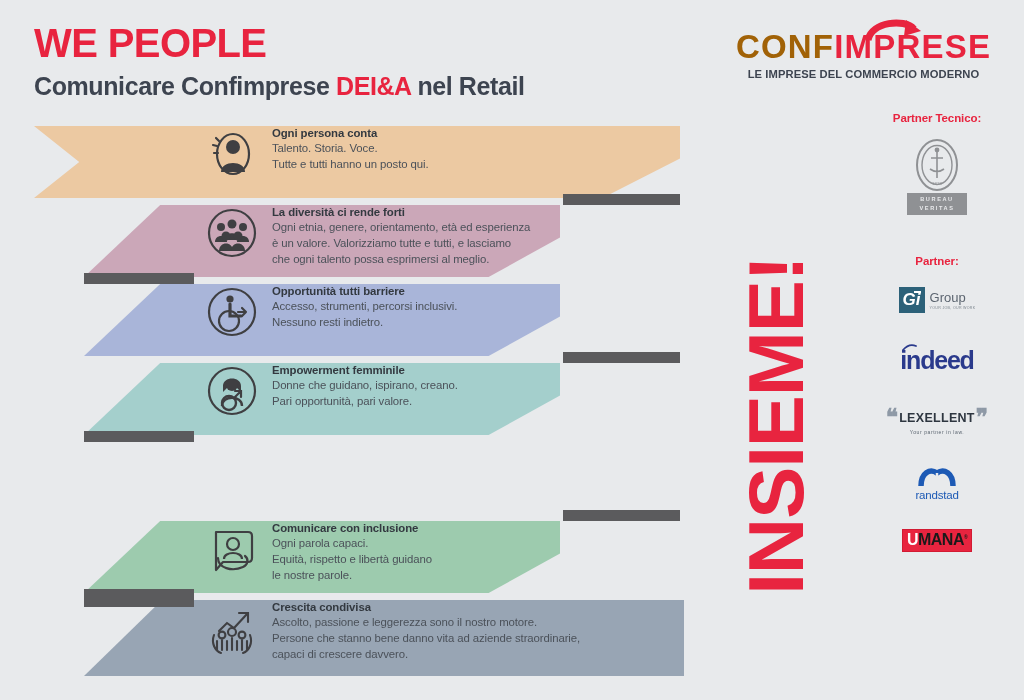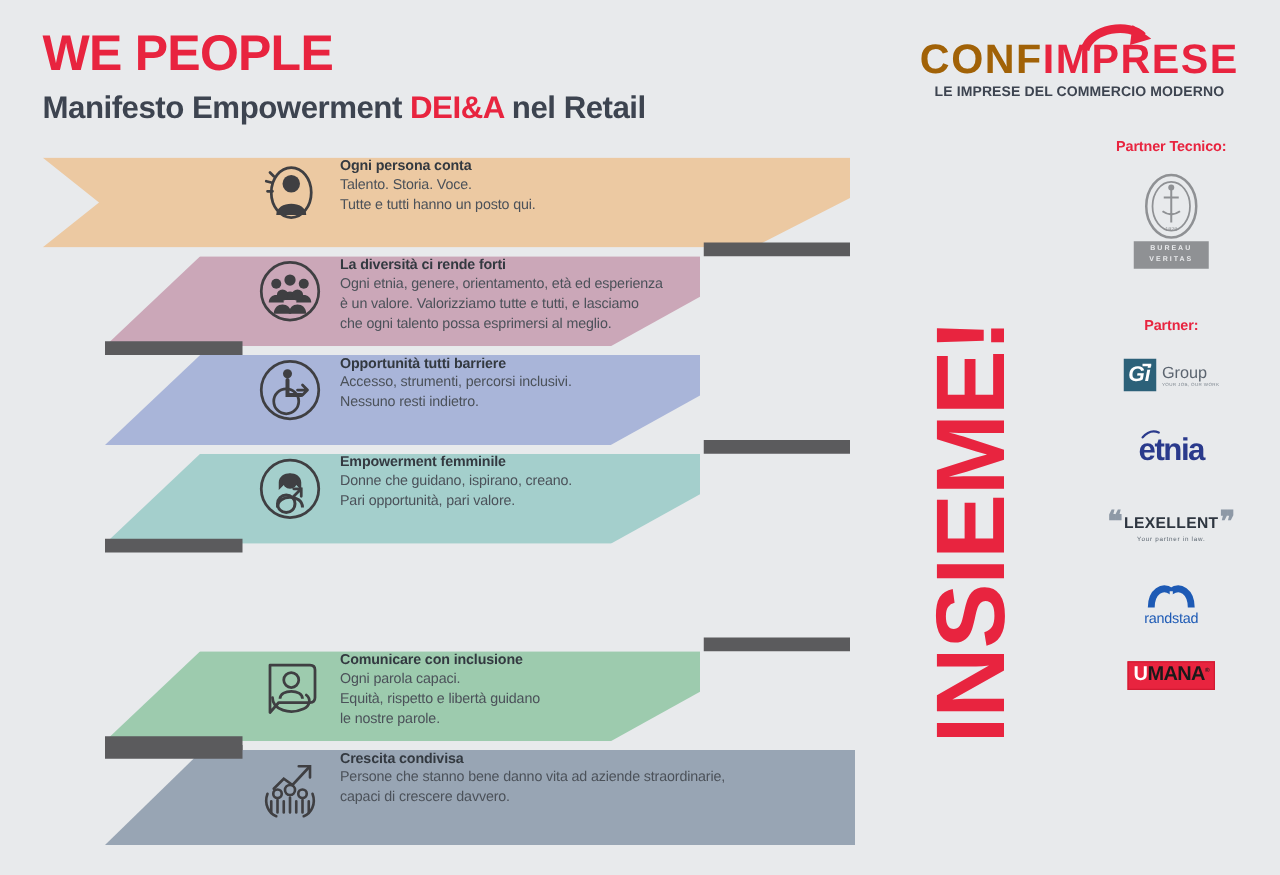--- a/index.html
+++ b/index.html
@@ -128,21 +128,21 @@
   .umana-txt .u { color: #fff; }
   .umana-txt .tm { font-size: 5px; vertical-align: super; }
 </style>
 </head>
 <body>
 
 <div id="root">
 
   <div class="hdr">
     <div class="we-people">WE PEOPLE</div>
-    <div class="subtitle"><span>Manifesto Empowerment </span><span class="accent">DEI&amp;A</span><span> nel Retail</span></div>
+    <div class="subtitle"><span>Comunicare Confimprese </span><span class="accent">DEI&amp;A</span><span> nel Retail</span></div>
   </div>
 
   <div class="logo-block">
     <svg class="logo-arc" viewBox="0 0 60 26">
       <path d="M4 24 C8 6, 40 2, 50 13" stroke="#e8243f" stroke-width="7" fill="none" stroke-linecap="butt"></path>
       <path d="M42 4 L57 15 L40 20 Z" fill="#e8243f"></path>
     </svg>
     <div class="logo-word"><span class="logo-conf">CONF</span><span class="logo-imprese">IMPRESE</span></div>
     <div class="logo-tag">LE IMPRESE DEL COMMERCIO MODERNO</div>
   </div>
@@ -280,20 +280,21 @@
             <circle cx="17" cy="34" r="3.4"></circle>
                 <circle cx="27" cy="31" r="4"></circle>
                 <circle cx="37" cy="34" r="3.4"></circle>
             <path d="M12 40 L12 49 M17 39 L17 49 M22 40 L22 49 M27 37 L27 49 M32 40 L32 49 M37 39 L37 49 M42 40 L42 49"></path>
             <path d="M9 34 C6 42, 10 50, 16 52 M45 34 C48 42, 44 50, 38 52"></path>
           </g>
             </svg>
         </div>
         <div class="band-text">
           <div class="band-title">Crescita condivisa</div>
+          <div class="band-line">Ascolto, passione e leggerezza sono il nostro motore.</div>
           <div class="band-line">Persone che stanno bene danno vita ad aziende straordinarie,</div>
           <div class="band-line">capaci di crescere davvero.</div>
         </div>
       </div>
       <div class="tab" style="left:84px; width:110px; top:-4px;"></div>
     </div>
   </div>
 
   <div class="insieme">
     <span>INSIEME!</span>
@@ -327,21 +328,21 @@
           <div class="gi-tag">YOUR JOB, OUR WORK</div>
         </div>
       </div>
     </div>
 
     <div class="p-logo" style="margin-top:35px">
       <div class="indeed">
         <svg class="indeed-arc" viewBox="0 0 15 8">
           <path d="M1 7 Q7 0 14 3" stroke="#2a3a8c" stroke-width="1.8" fill="none" stroke-linecap="round"></path>
         </svg>
-        <span>etnia</span>
+        <span>indeed</span>
       </div>
     </div>
 
     <div class="p-logo" style="margin-top:35px">
       <div class="lex">
         <div class="lex-row">
           <span class="lex-q">❝</span>
           <span class="lex-name">LEXELLENT</span>
           <span class="lex-q">❞</span>
         </div>

